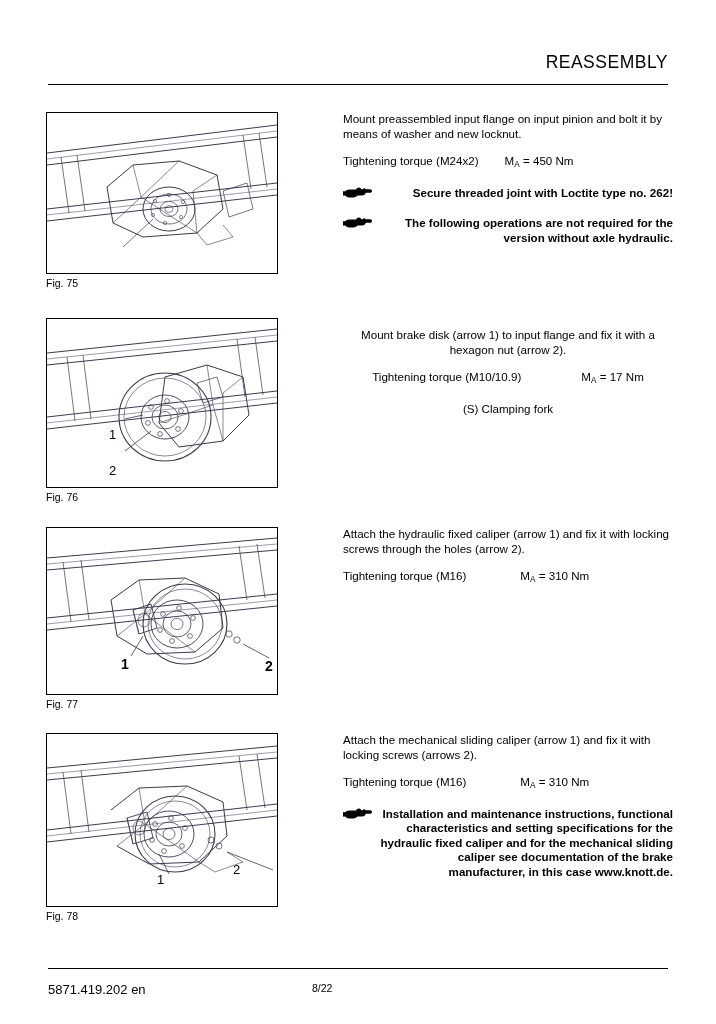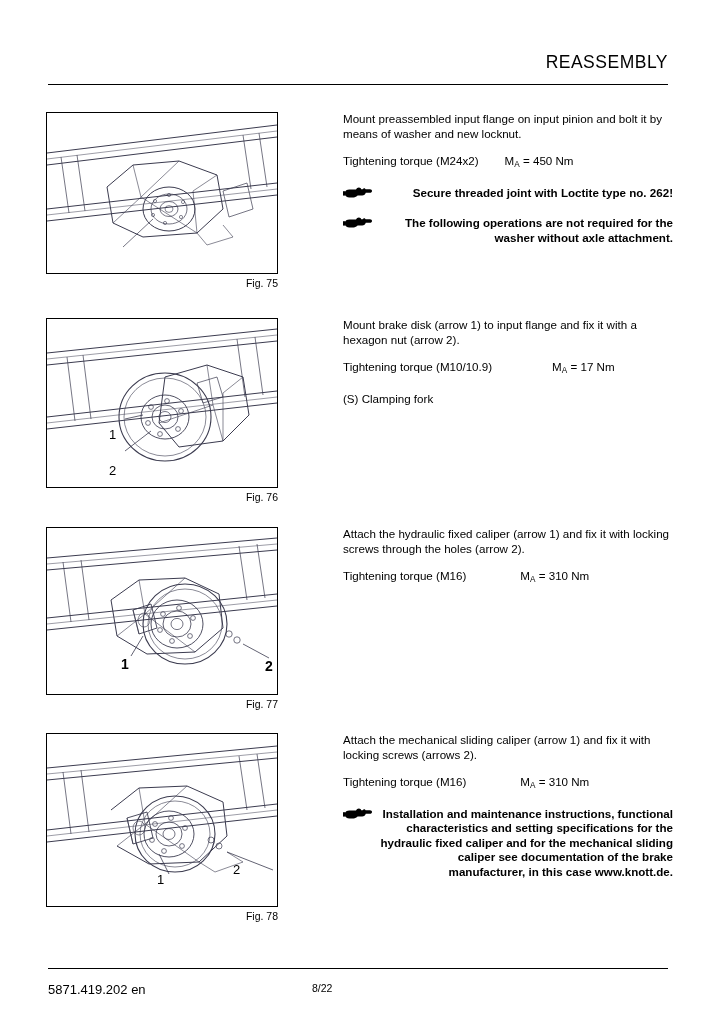--- a/index.html
+++ b/index.html
@@ -58,21 +58,20 @@
     position: absolute;
     left: 312px;
     top: 982px;
     font-size: 10.5px;
   }
   
   .figure-block {
     position: absolute;
     left: 46px;
     width: 232px;
-    text-align: right;
   }
   .figure-frame {
     width: 230px;
     border: 1px solid #000;
     background: #fff;
     position: relative;
     overflow: hidden;
   }
   .figure-caption {
     margin-top: 3px;
@@ -198,21 +197,21 @@
     </p>
     <p class="note">
       <span class="hand-icon">
         <svg width="30" height="14" viewBox="0 0 30 14">
           <g fill="#000">
             <path d="M2 6.5 C2 4.6 4 3.4 6.4 3.4 L13 3.4 C13.6 2.2 14.6 1.4 15.9 1.4 C17.2 1.4 18 2.2 18.2 3.2 L19.6 3.2 C20.2 2.3 21 2 21.8 2.2 L22.6 3.2 L27 3.2 C28.2 3.2 29 4 29 5 C29 6 28.2 6.8 27 6.8 L22.8 6.8 C22.4 8.4 21 9.6 19.2 9.6 L14.6 9.6 C13.6 10.8 12.2 11.4 10.6 11.4 L6.4 11.4 C4 11.4 2 10.2 2 8.3 Z"></path>
             <path d="M0 5.2 L2.4 5.2 L2.4 9.6 L0 9.6 Z"></path>
           </g>
         </svg>
       </span>
-      <span>The following operations are not required for the washer without axle attachment.</span>
+      <span>The following operations are not required for the version without axle hydraulic.</span>
     </p>
   </div>
 
   <div class="figure-block" style="top:318px;">
     <div class="figure-frame" style="height:168px;">
       <svg class="fig-svg" width="230" height="168" viewBox="0 0 230 168">
         <g stroke="#3b3b4f" fill="none" stroke-width="0.8">
           <path d="M0 34 L230 10" stroke-width="1"></path>
           <path d="M0 46 L230 22" stroke-width="1"></path>
           <path d="M0 40 L230 16" stroke-width="0.5"></path>
@@ -247,21 +246,21 @@
           <path d="M78 100 L96 96" stroke-width="0.8"></path>
           <path d="M78 132 L104 112" stroke-width="0.8"></path>
         </g>
       </svg>
       <span class="callout" style="left:62px; top:108px;">1</span>
       <span class="callout" style="left:62px; top:144px;">2</span>
     </div>
     <div class="figure-caption">Fig. 76</div>
   </div>
 
-  <div class="text-block" style="top:318px;">
+  <div class="text-block" style="top:328px;text-align:center;">
     <p class="para">Mount brake disk (arrow 1) to input flange and fix it with a hexagon nut (arrow 2).</p>
     <p class="torque-row">
       <span>Tightening torque (M10/10.9)</span><span class="torque-gap-2"></span><span>M</span><span class="sub">A</span>&nbsp;<span>= 17 Nm</span>
     </p>
     <p class="para">(S) Clamping fork</p>
   </div>
 
   <div class="figure-block" style="top:527px;">
     <div class="figure-frame" style="height:166px;">
       <svg class="fig-svg" width="230" height="166" viewBox="0 0 230 166">

